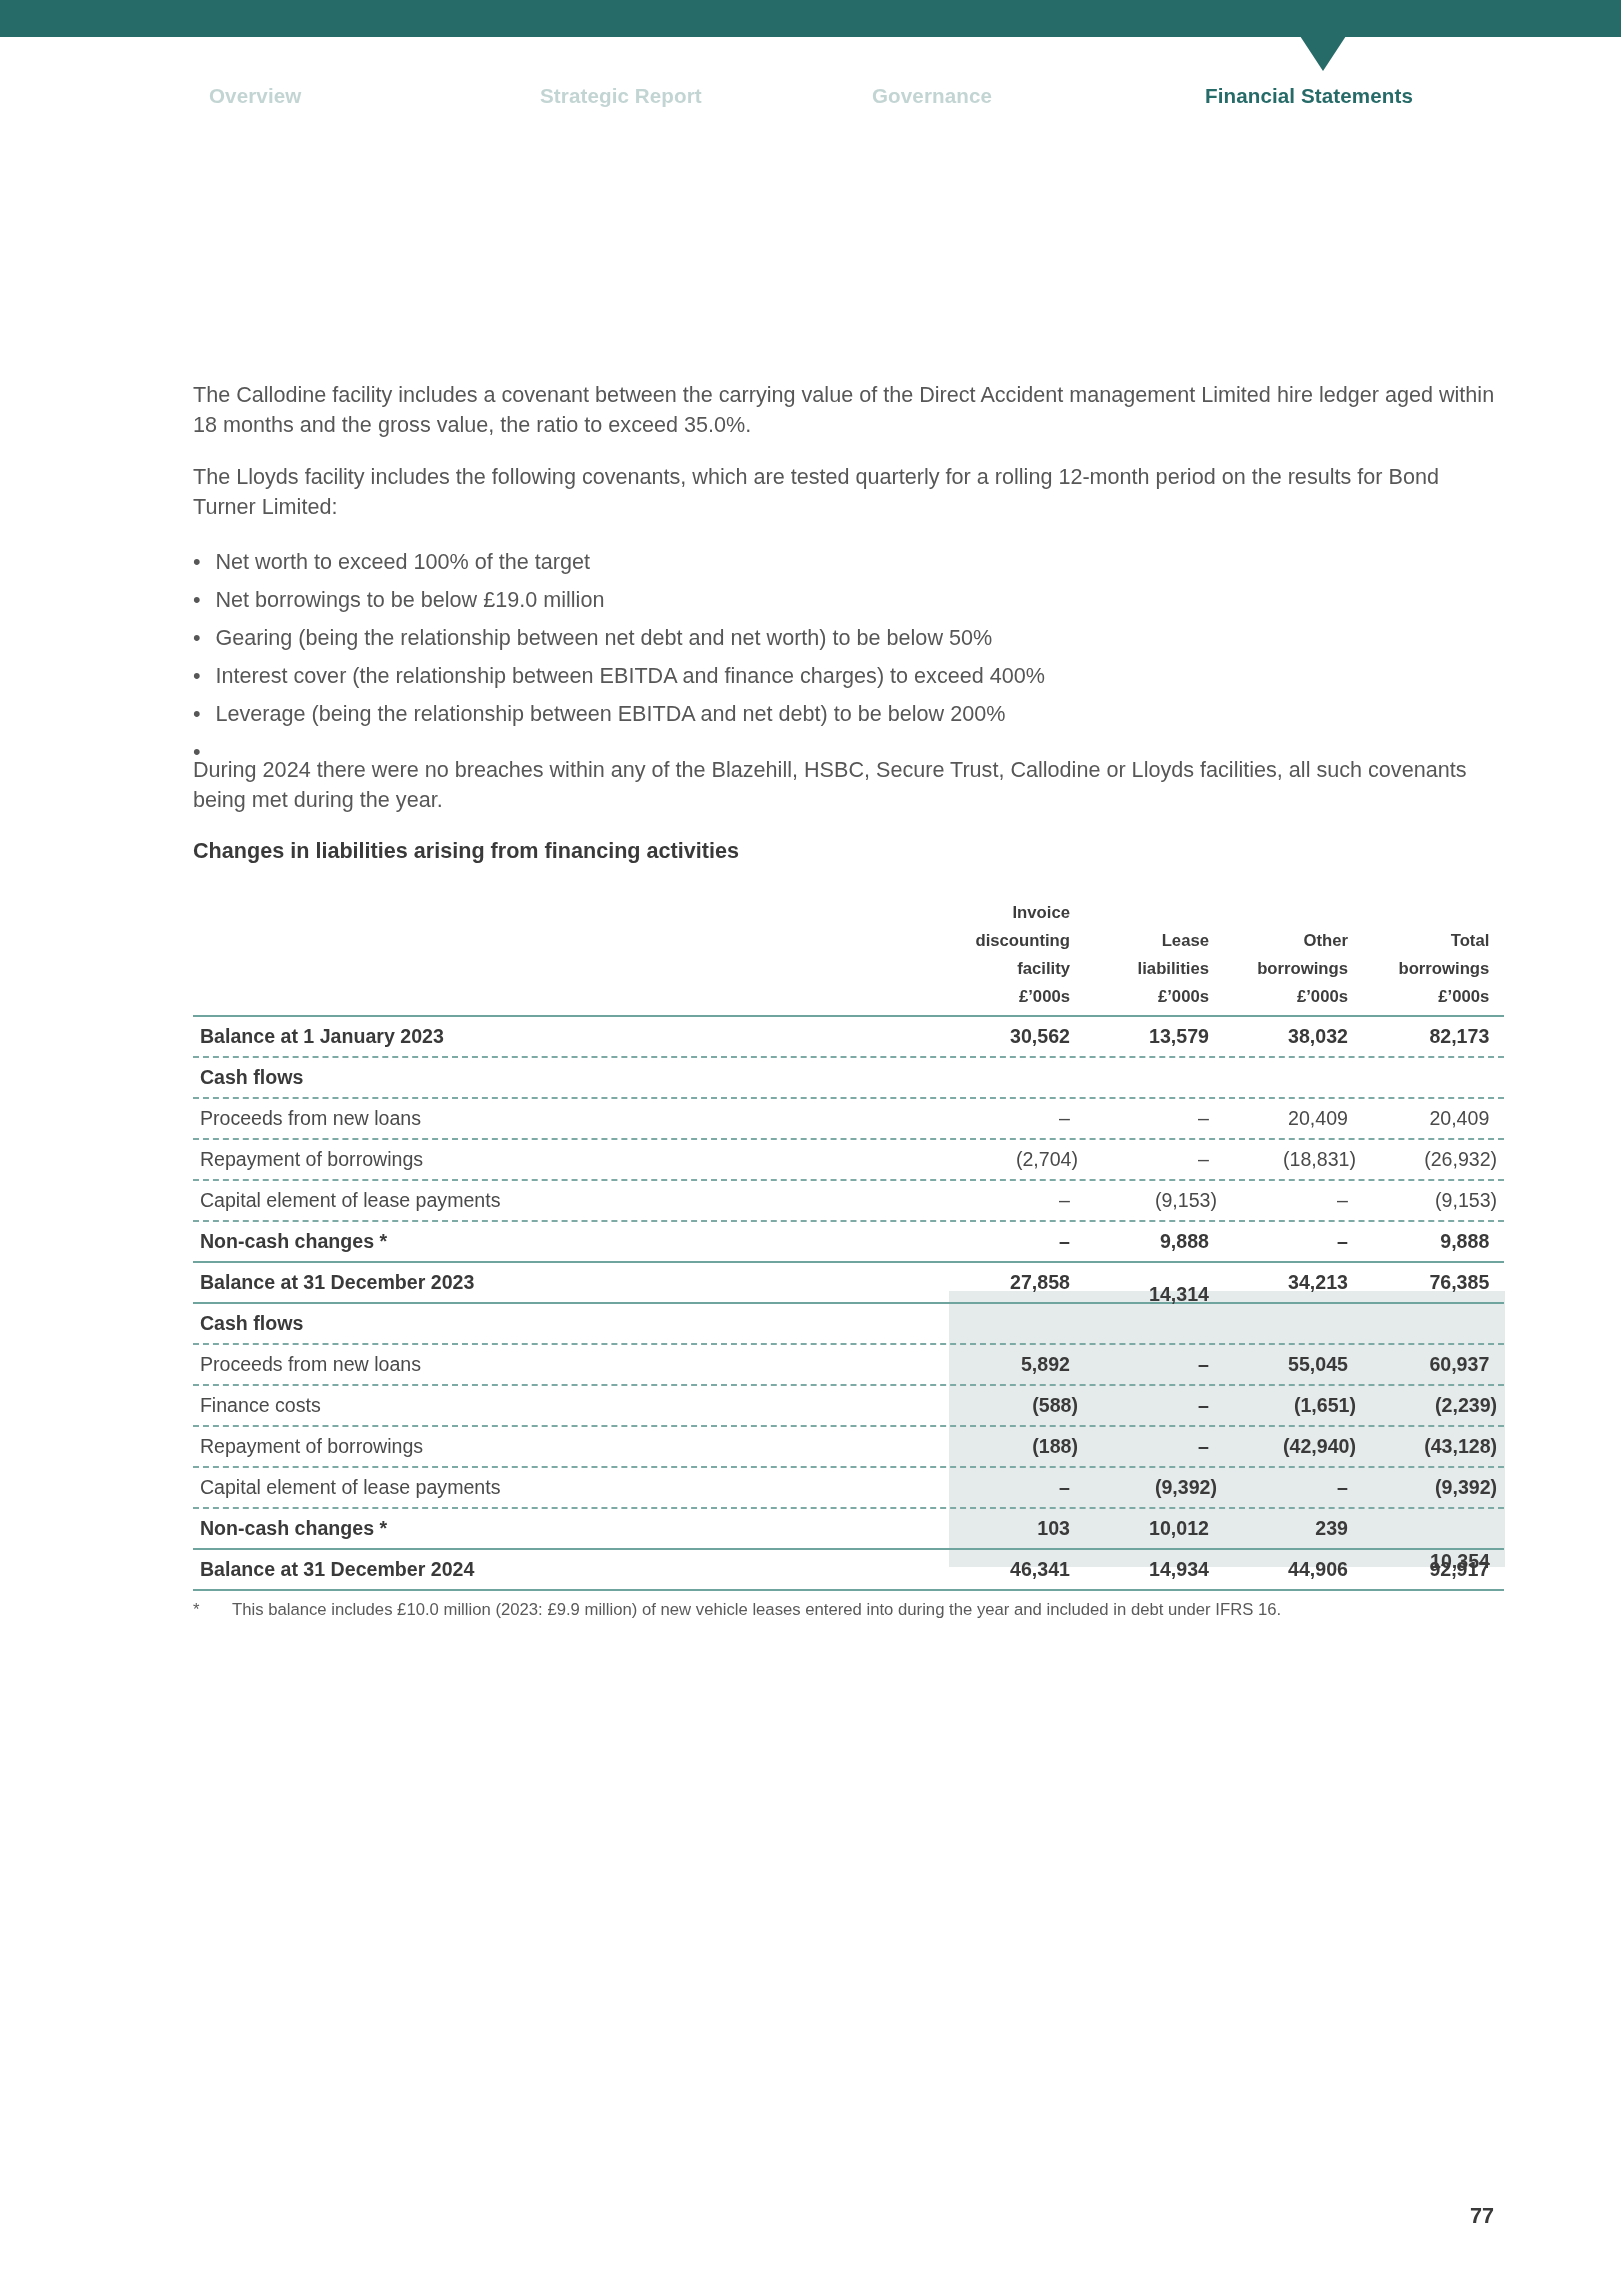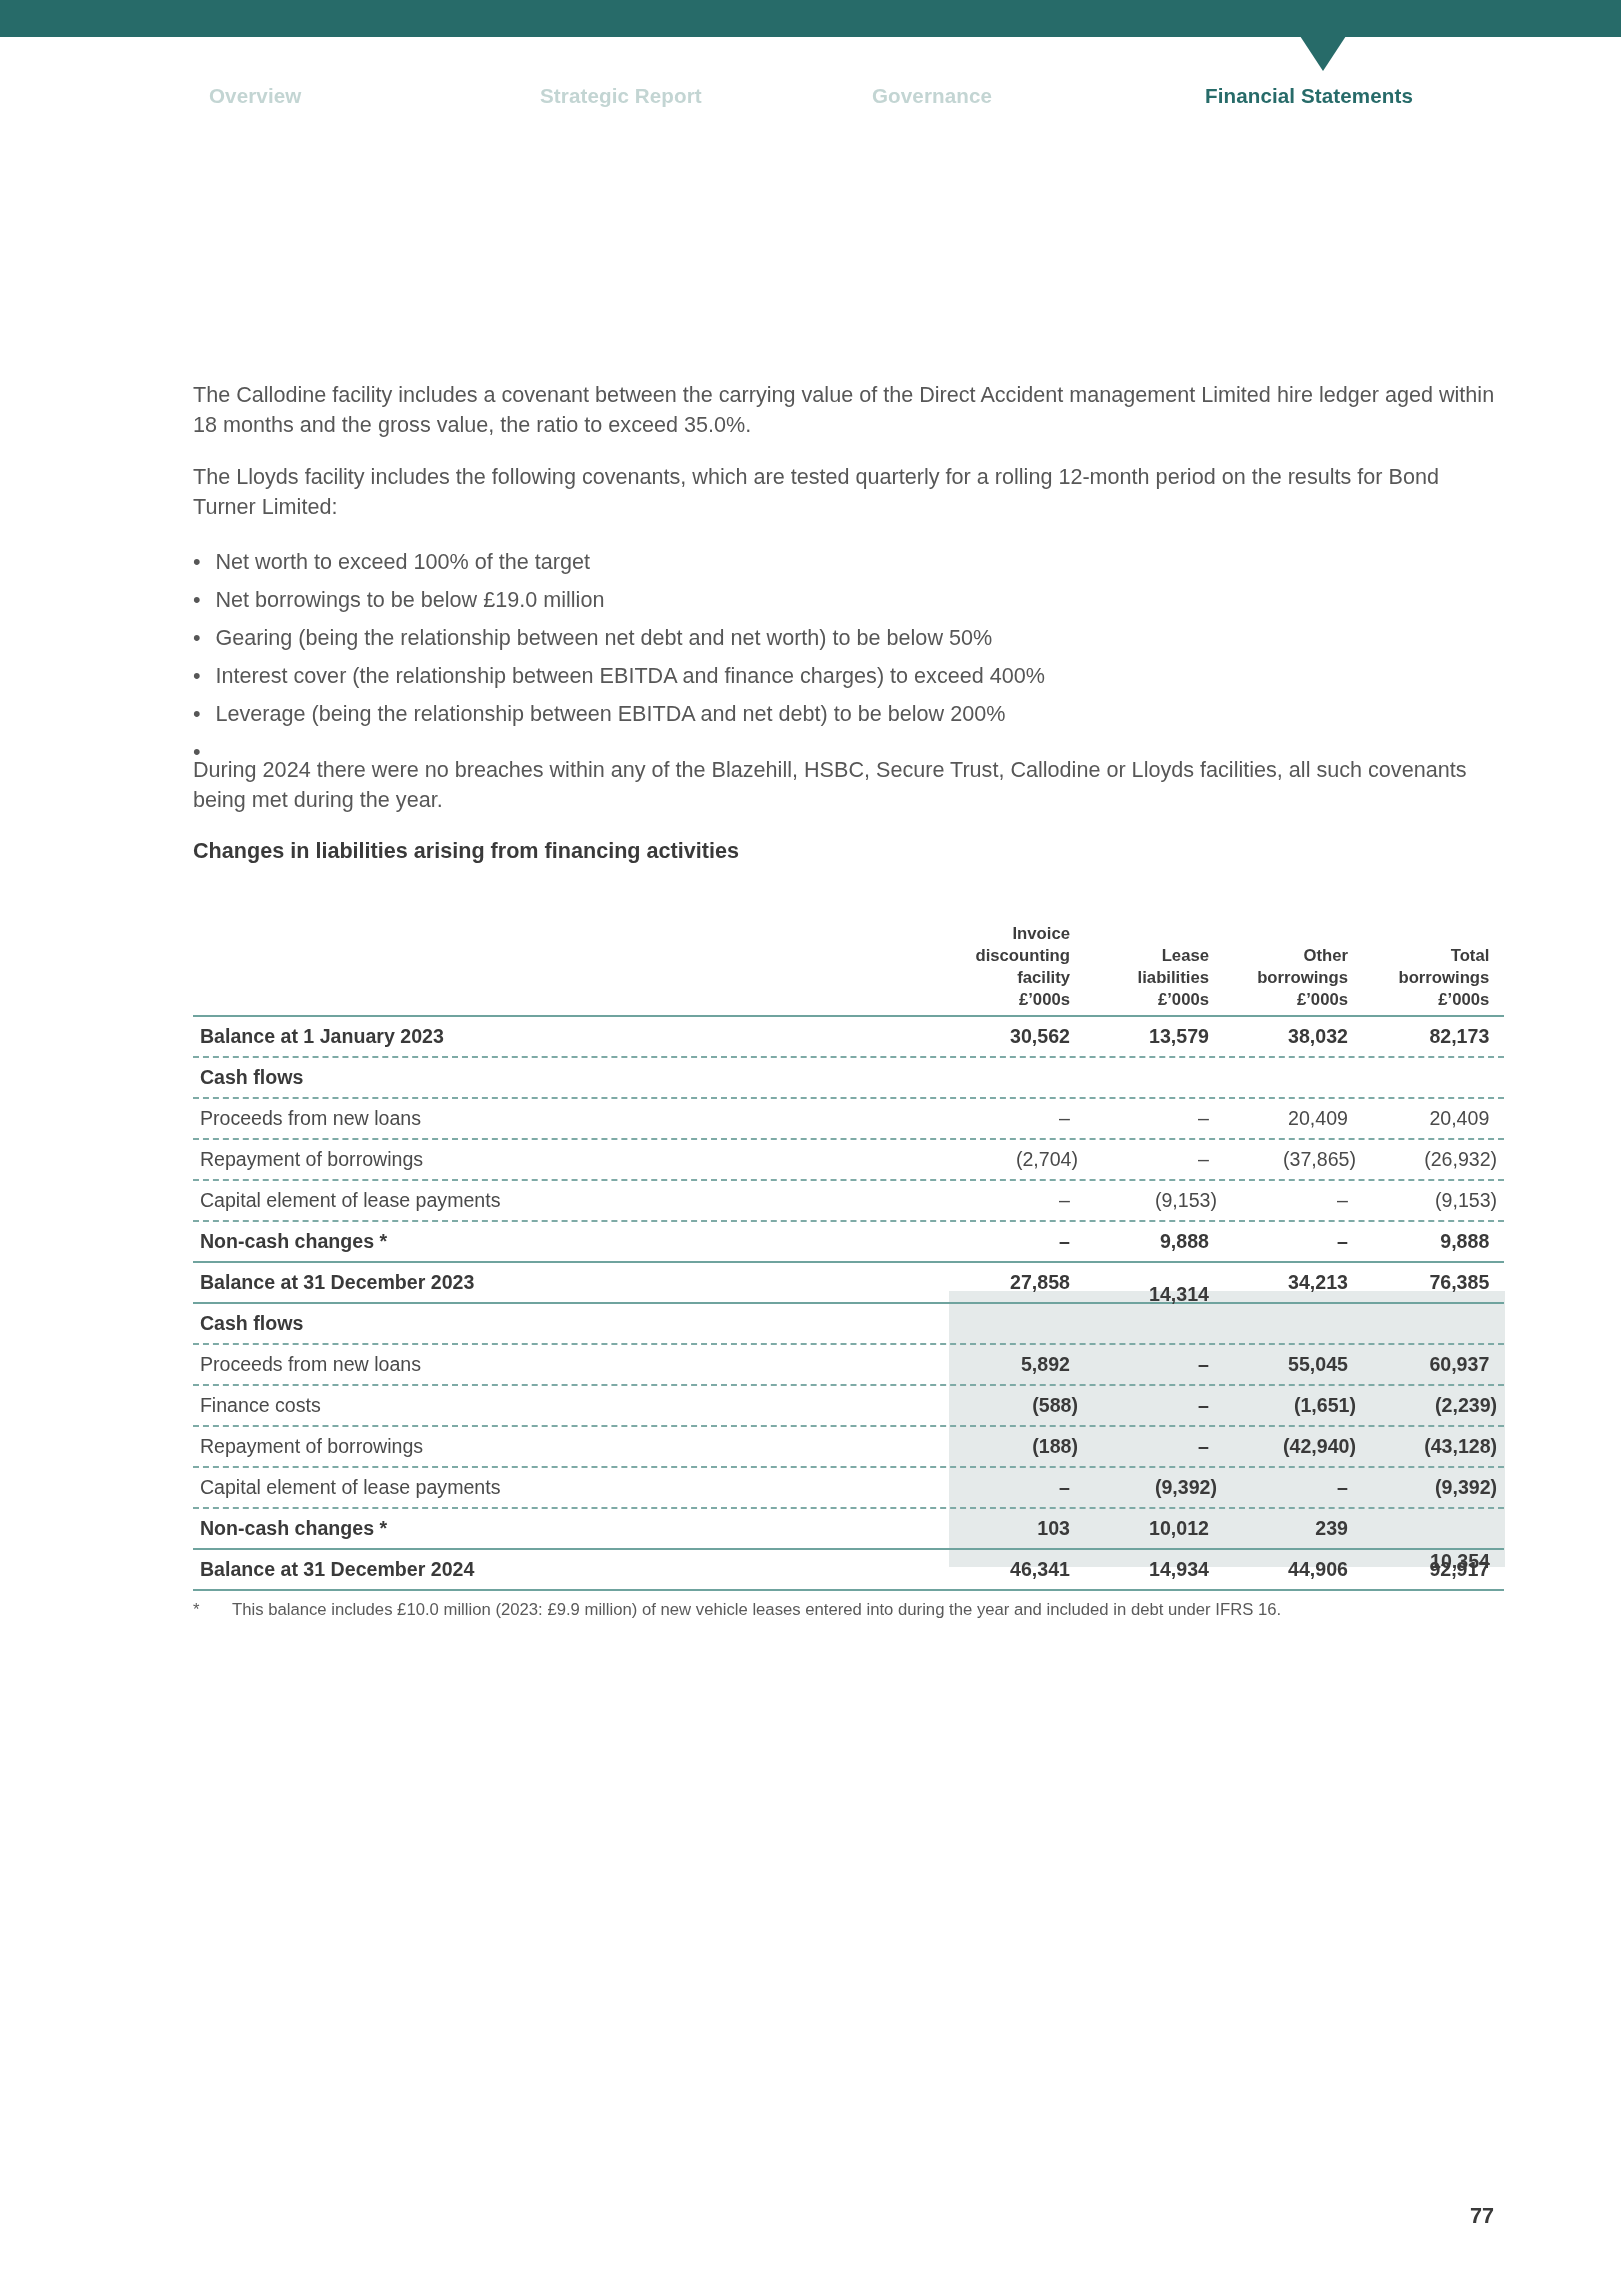--- a/index.html
+++ b/index.html
@@ -26,21 +26,21 @@
   .bullets { list-style: none; margin: 0 0 21.6px 0; padding: 0; }
   .bullets li { font-size: 21.6px; line-height: 38px; color: #575757; position: relative; padding-left: 22.5px; }
   .bullets li .dot { position: absolute; left: 0; top: 0; }
   .section-title { font-size: 21.6px; font-weight: bold; color: #3a3a3a; margin: 11.8px 0 0 0; line-height: 29px; }
 
   .table-wrap { position: absolute; left: 193px; top: 919px; width: 1311px; }
   .shade { position: absolute; left: 756px; top: 372px; width: 556px; height: 276px; background: #e5eaea; }
   .thead { position: relative; height: 96px; border-bottom: 2.9px solid #6fa39e; }
   .th {
     position: absolute; bottom: 3.9px; font-size: 16.7px; font-weight: bold; color: #3d3d3d;
-    text-align: right; line-height: 22px; white-space: pre-line;
+    text-align: right; line-height: 28px; white-space: pre-line;
   }
   .row { position: relative; height: 39px; }
   .row.dashed { border-bottom: 2px dashed #7eaaa6; }
   .row.solid { border-bottom: 2px solid #6fa39e; }
   .row.solid-thick { border-bottom: 2.9px solid #6fa39e; }
   .row-label { position: absolute; left: 6.9px; top: 7.8px; font-size: 19.6px; color: #4a4a4a; white-space: nowrap; }
   .row.bold .row-label { font-weight: bold; color: #3a3a3a; }
   .cell { position: absolute; top: 7.8px; font-size: 19.6px; color: #4a4a4a; text-align: right; white-space: nowrap; }
   .row.bold .cell, .row.y2024 .cell { font-weight: bold; color: #3a3a3a; }
 
@@ -112,21 +112,21 @@
         <span class="row-label">Proceeds from new loans</span>
         <span class="cell" style="right: 434px;">–</span>
         <span class="cell" style="right: 295px;">–</span>
         <span class="cell" style="right: 156px;">20,409</span>
         <span class="cell" style="right: 14.7px;">20,409</span>
       </div>
       <div class="row dashed">
         <span class="row-label">Repayment of borrowings</span>
         <span class="cell" style="right: 426px;">(2,704)</span>
         <span class="cell" style="right: 295px;">–</span>
-        <span class="cell" style="right: 148px;">(37,865)</span>
+        <span class="cell" style="right: 148px;">(18,831)</span>
         <span class="cell" style="right: 6.9px;">(26,932)</span>
       </div>
       <div class="row dashed">
         <span class="row-label">Capital element of lease payments</span>
         <span class="cell" style="right: 434px;">–</span>
         <span class="cell" style="right: 287px;">(9,153)</span>
         <span class="cell" style="right: 156px;">–</span>
         <span class="cell" style="right: 6.9px;">(9,153)</span>
       </div>
       <div class="row solid bold">

